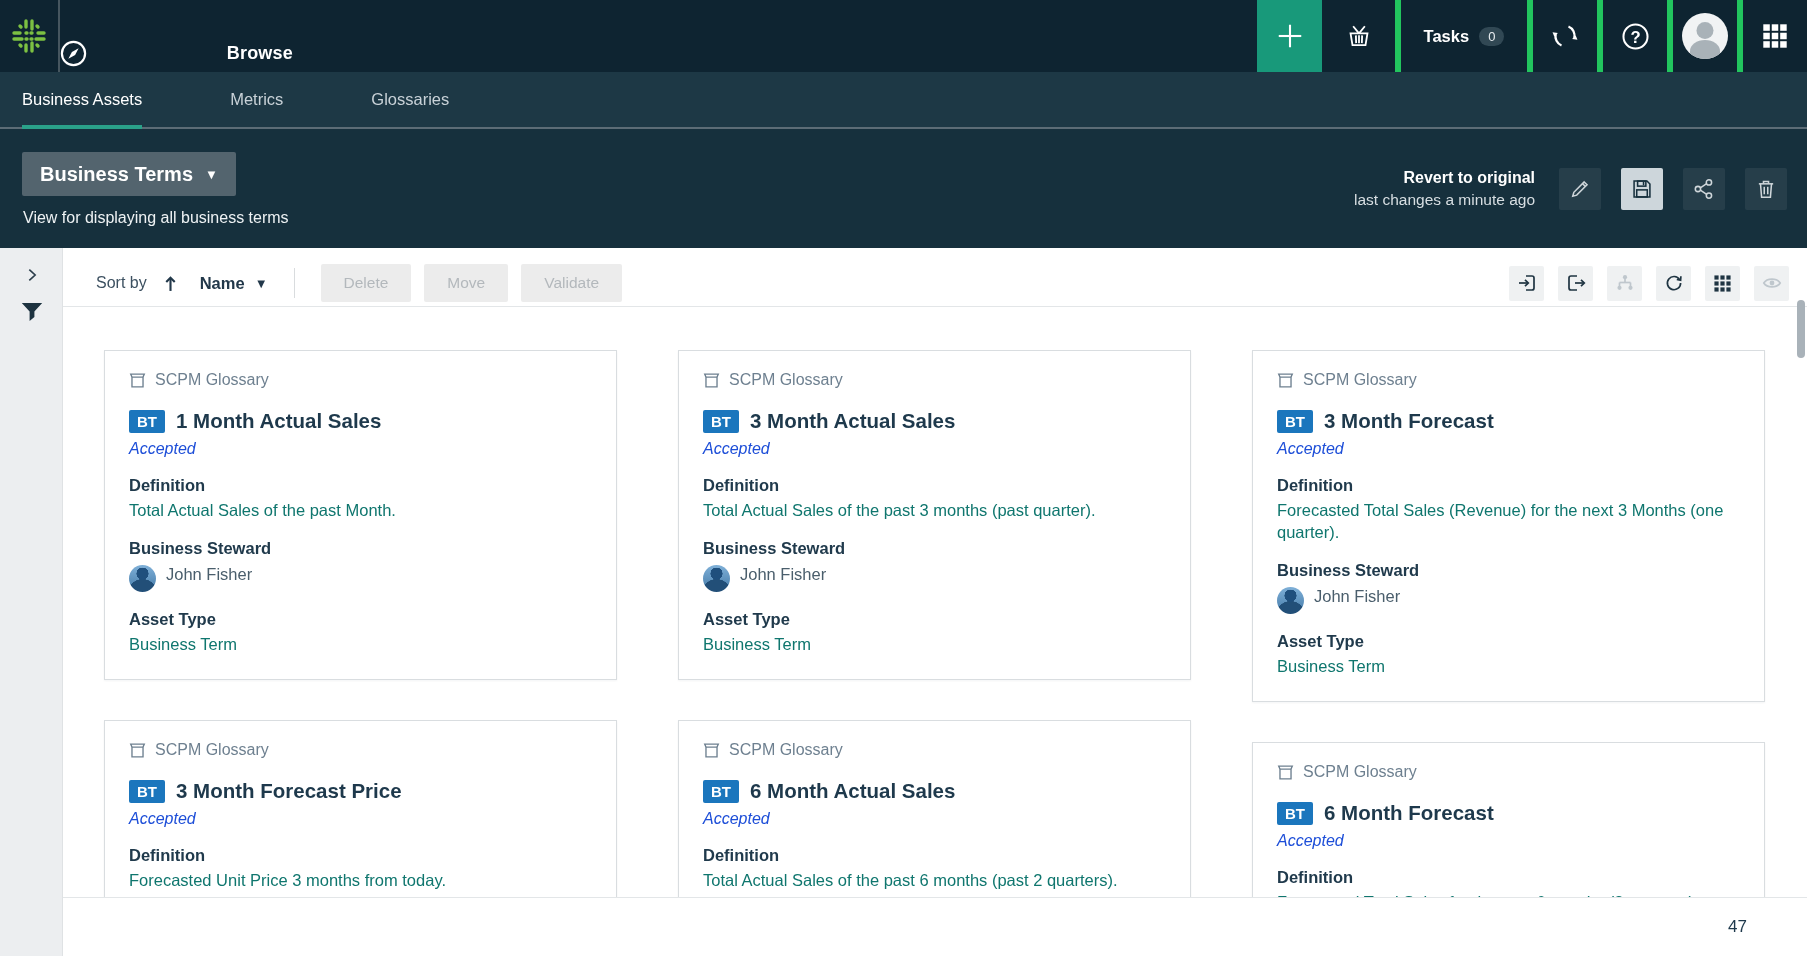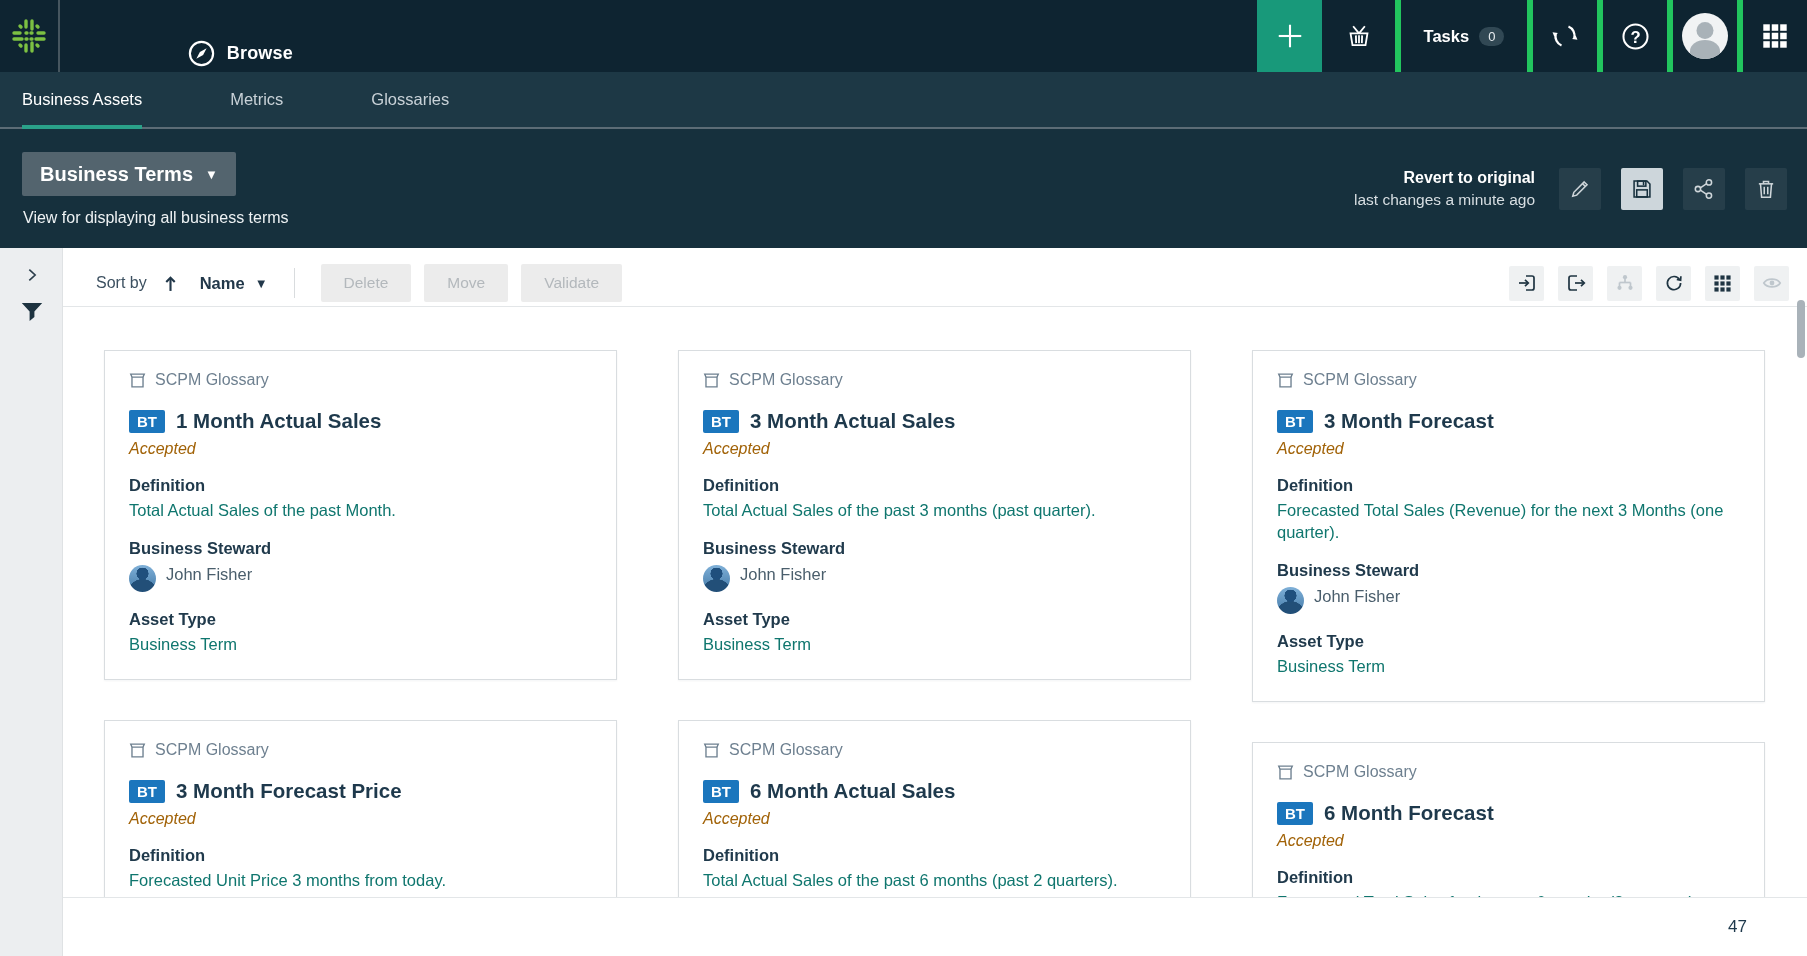--- a/index.html
+++ b/index.html
@@ -3,21 +3,21 @@
 <meta charset="utf-8">
 <style>
   * { margin:0; padding:0; box-sizing:border-box; }
   html,body { width:1807px; height:956px; }
   body { font-family:"Liberation Sans", sans-serif; background:#ffffff; overflow:hidden; }
   #app { position:relative; width:1807px; height:956px; background:#fff; }
 
   
   .topbar { position:absolute; left:0; top:0; width:1807px; height:72px; background:#0e2431; display:flex; align-items:stretch; }
   .logo-block { width:60px; display:flex; align-items:center; justify-content:center; border-right:2px solid #46565f; cursor:pointer; }
-  .browse-block { width:233px; display:flex; align-items:center; justify-content:flex-end; gap:12px; color:#fff; cursor:pointer;margin-top:34px; }
+  .browse-block { width:233px; display:flex; align-items:center; justify-content:space-between; gap:12px; color:#fff; cursor:pointer;margin-top:34px; }
   .browse-label { font-size:18px; font-weight:bold; letter-spacing:.2px; }
   .search-block { width:899px; background:#3d5260; border-left:2px solid #46565f; display:flex; align-items:center; padding:0 26px; gap:22px; cursor:text; }
   .search-input { background:transparent; border:none; outline:none; color:#e8edf0; font-size:18px; font-family:"Liberation Sans",sans-serif; width:100%; }
   .search-input::placeholder { color:#b9c3c9; opacity:1; }
   .topbar-right { display:flex; margin-left:auto; align-items:stretch; }
   .tb-btn { display:flex; align-items:center; justify-content:center; cursor:pointer; color:#eef2f4; }
   .tb-sep { border-left:6px solid #22c55e; }
   .plus-btn { width:65px; background:#18997a; }
   .basket-btn { width:73px; }
   .tasks-btn { width:132px; gap:10px; }
@@ -64,21 +64,21 @@
 
   
   .content { position:absolute; left:63px; top:307px; width:1744px; height:590px; background:#fff; overflow:hidden; }
   .cards-grid { position:absolute; left:41px; top:43px; width:1661px; display:flex; gap:61px; align-items:flex-start; }
   .card-col { width:513px; display:flex; flex-direction:column; gap:40px; }
   .card { background:#fff; border:1px solid #d9dde0; box-shadow:0 1px 2px rgba(20,40,60,.05); padding:20px 12px 24px 24px; cursor:pointer; }
   .glossary-row { display:flex; align-items:center; gap:9px; color:#6e8090; font-size:16px; margin-bottom:20px; }
   .title-row { display:flex; align-items:center; gap:11px; }
   .bt-badge { background:#1b76bd; color:#fff; font-size:15px; font-weight:bold; padding:4px 8px; border-radius:2px; line-height:1; }
   .card-title { font-size:20.5px; font-weight:bold; color:#1e394c; }
-  .card-status { font-style:italic; font-size:16px; color:#a16207; margin-top:7px; }
+  .card-status { font-style:italic; font-size:16px; color:#1d4ed8; margin-top:7px; }
   .card-section { margin-top:18px; }
   .card-label { font-size:16.5px; font-weight:bold; color:#203a4c; }
   .card-value { font-size:16.5px; color:#0f766e; margin-top:4px; line-height:22px; }
   .steward-row { display:flex; align-items:flex-start; gap:10px; margin-top:7px; }
   .mini-avatar { width:27px; height:27px; border-radius:50%; flex:0 0 27px;
     background: radial-gradient(circle at 50% 32%, #1f4f7d 0 26%, transparent 27%),
                 radial-gradient(circle at 50% 105%, #224f78 0 45%, transparent 46%),
                 linear-gradient(180deg,#7fb0d8,#4379a7); }
   .steward-name { font-size:16.5px; color:#4a5e6c; }
 

